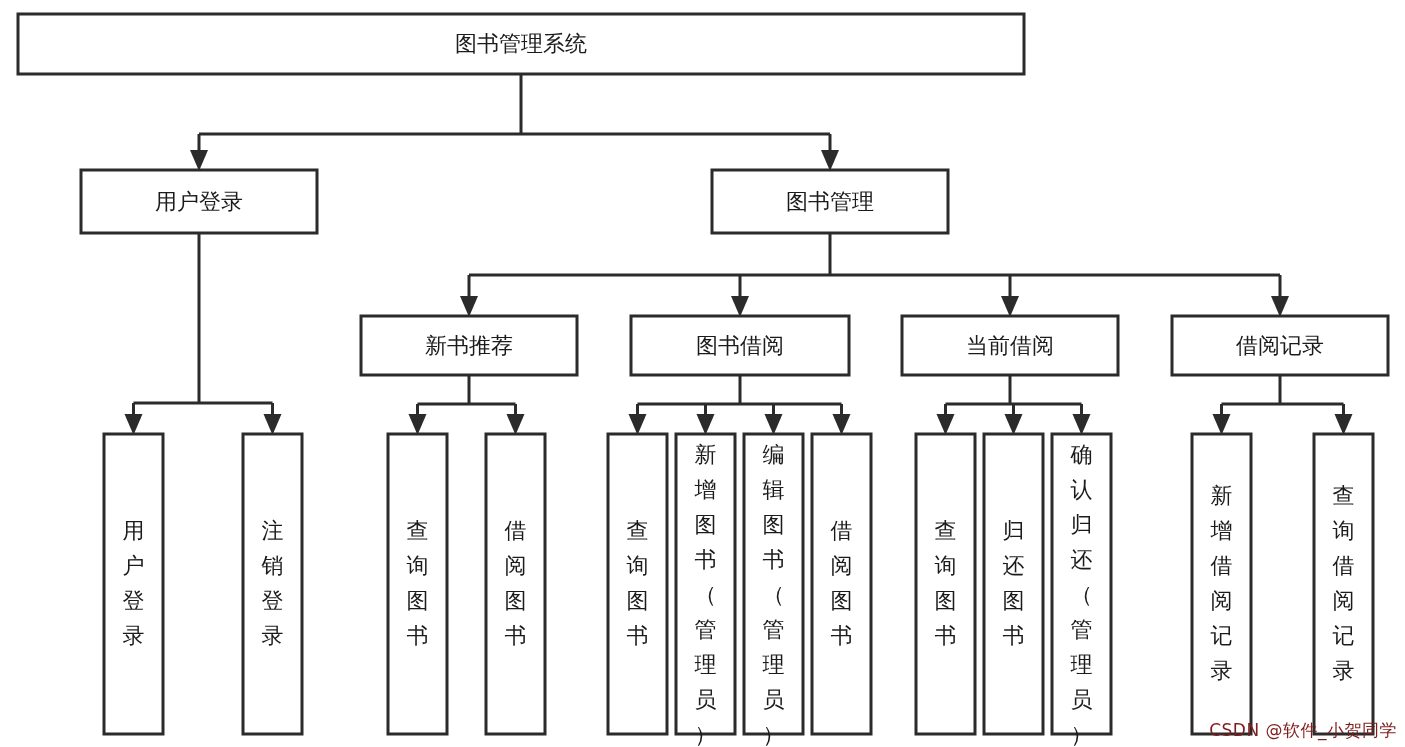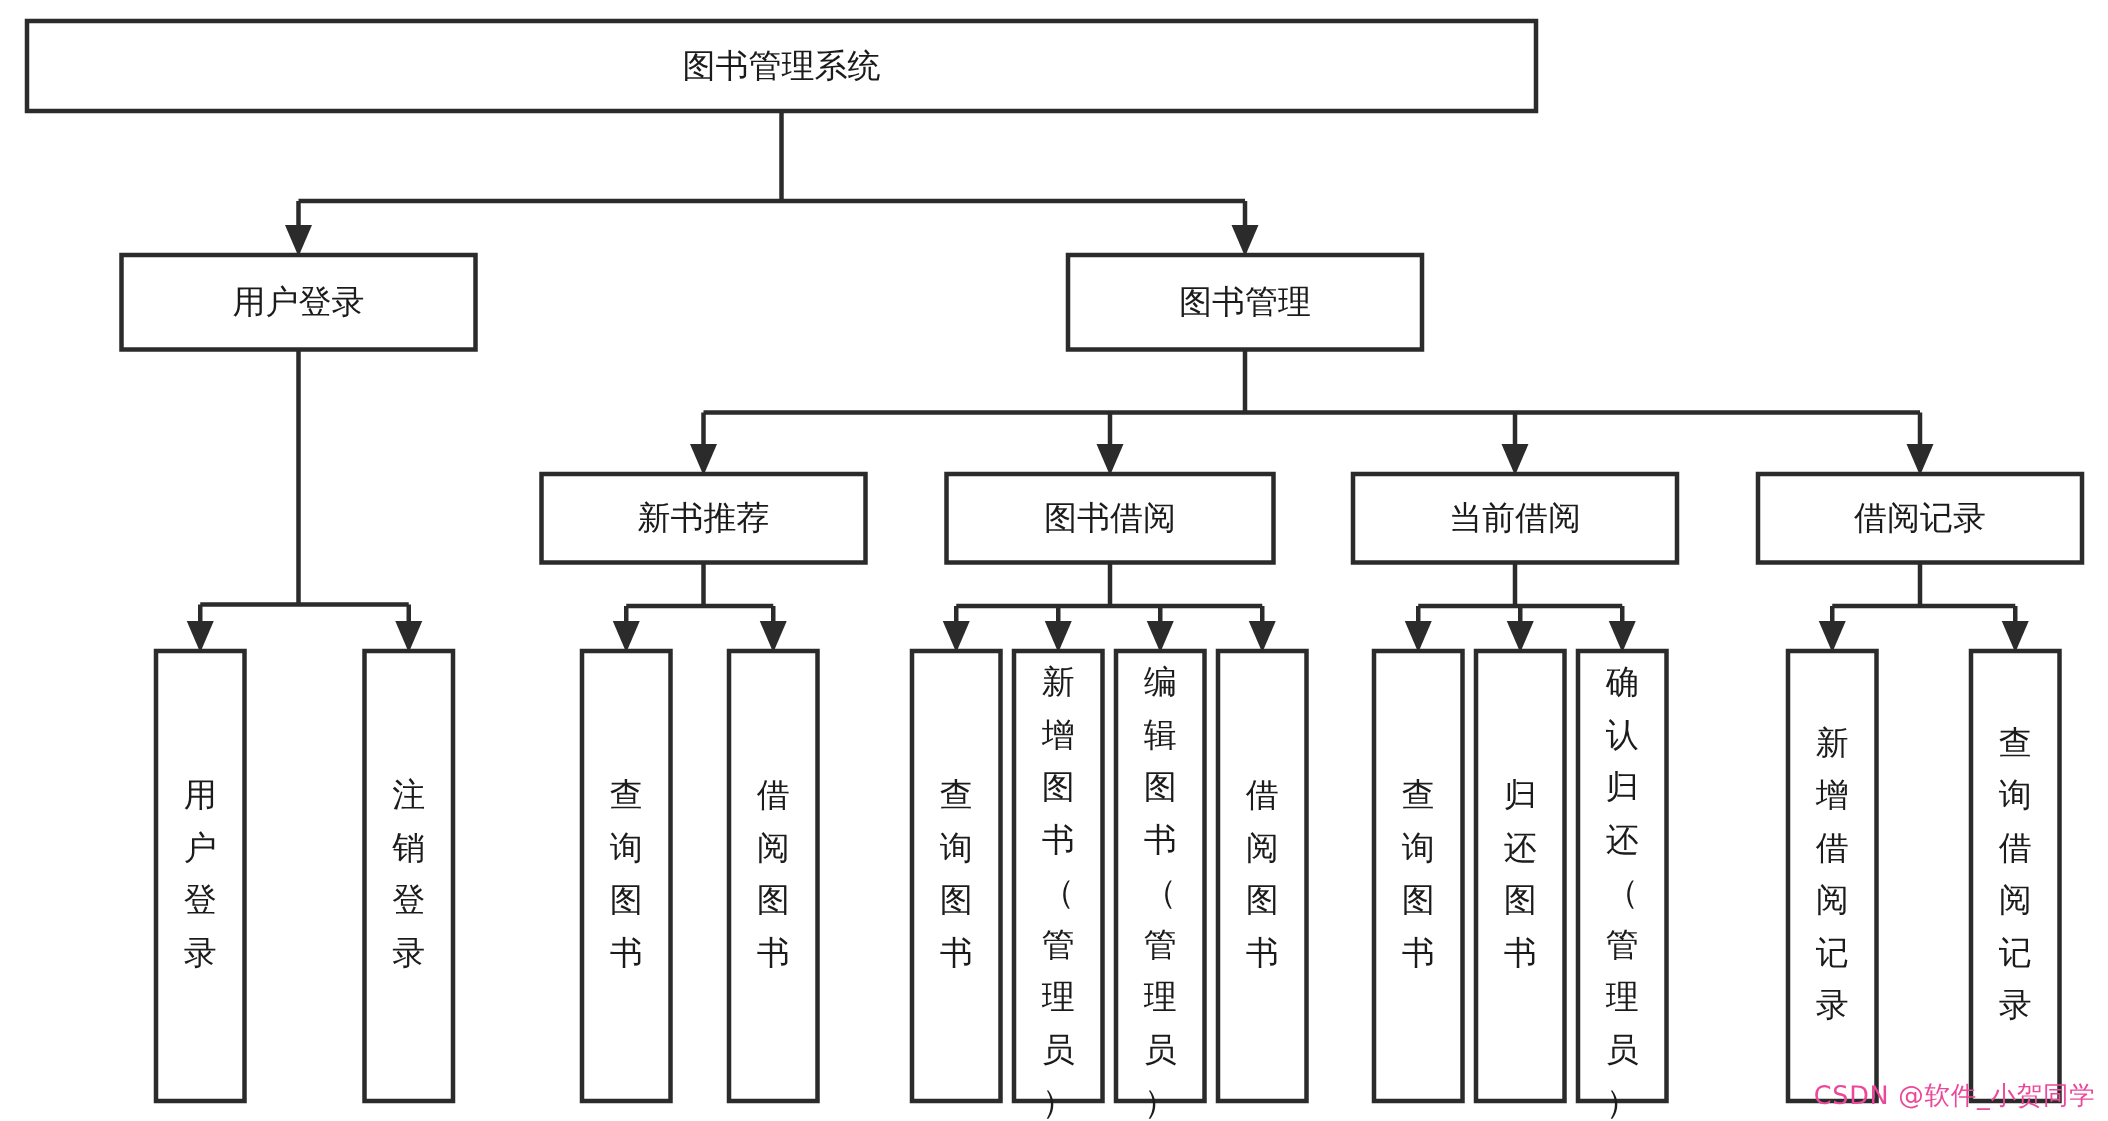--- a/index.html
+++ b/index.html
@@ -16,21 +16,21 @@
     fill:#1b1b1b;
     font-family:"DejaVu Sans","Liberation Sans",sans-serif;
     font-size:22px;
     dominant-baseline:middle;
   }
   .node-label.horizontal{text-anchor:middle;}
   .node-label.vertical{text-anchor:middle;}
   .watermark{
     position:absolute;
     right:8px;bottom:4px;
-    color:#ec4899;
+    color:#7f1d1d;
     font-size:17px;
     font-family:"DejaVu Sans","Liberation Sans",sans-serif;
     letter-spacing:0.5px;
     white-space:nowrap;
     pointer-events:none;
   }
 </style>
 </head>
 <body>
 

